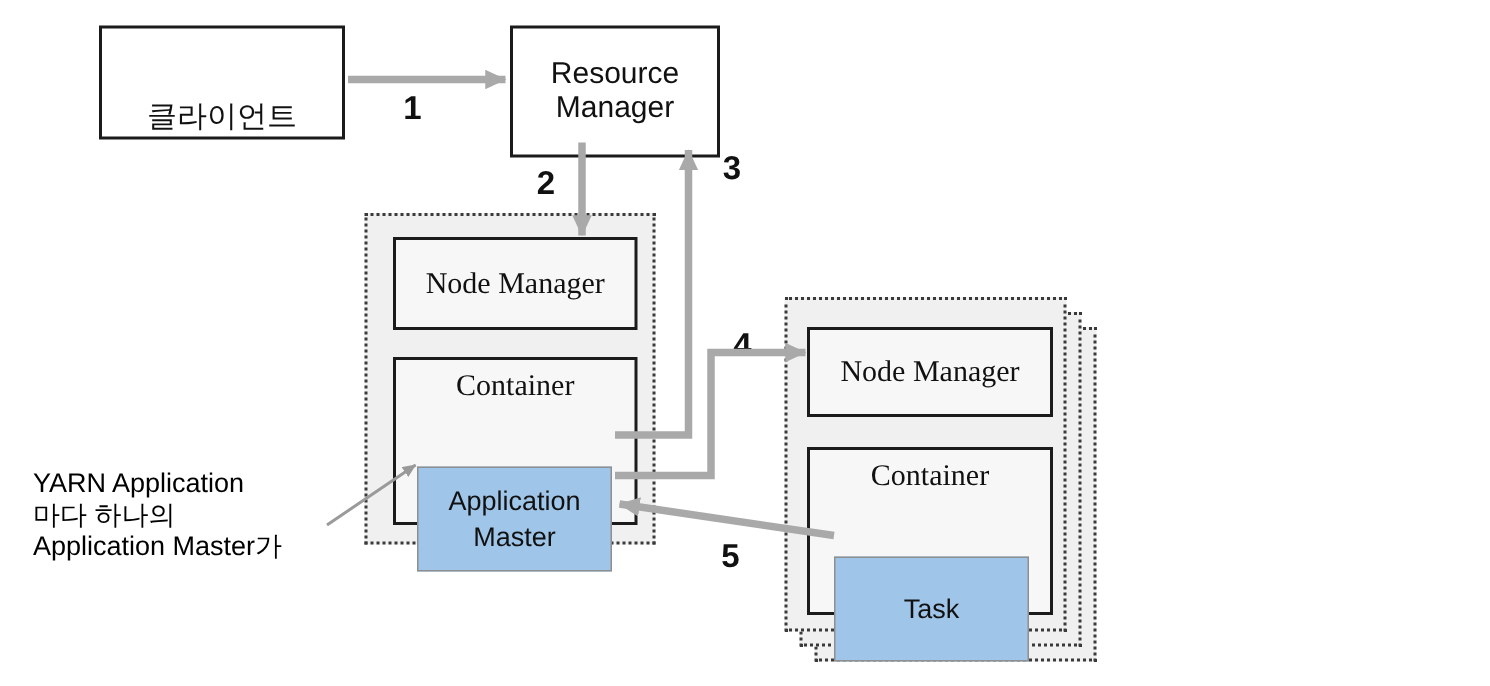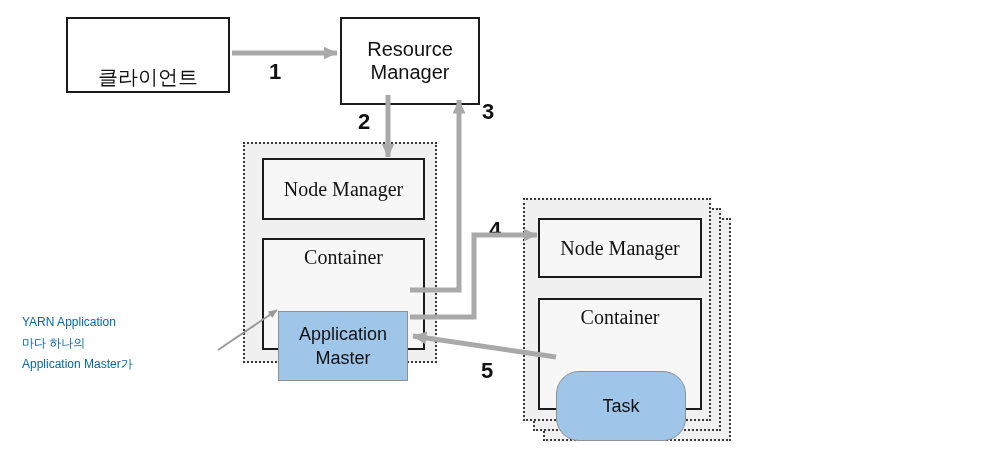--- a/index.html
+++ b/index.html
@@ -19,21 +19,21 @@
   .blue{background:#9fc5e8;border:1px solid #8f8f8f;}
   .lbl-lg{font-size:20px;}
   .lbl-sm{font-size:18px;line-height:1.35;margin-top:36px;}
   .top-label{align-items:flex-start;padding-top:6px;}
   .step{
     position:absolute;transform:translate(-50%,-50%);
     font-size:22px;font-weight:bold;color:#111;
   }
   .annotation{
     position:absolute;left:22px;top:312px;width:200px;
-    font-size:12px;line-height:21px;color:#0369a1;
+    font-size:18px;line-height:21px;color:#000000;
   }
   #arrow-layer{
     position:absolute;left:0;top:0;width:993px;height:457px;
     pointer-events:none;z-index:20;
   }
   .wrap-narrow{display:inline-block;width:92px;}
   .wrap-rm{display:inline-block;width:110px;}
 </style>
 </head>
 <body>
@@ -67,21 +67,21 @@
   <div class="box dotted" style="left:523px;top:198px;width:188px;height:223px;"></div>
 
   <div class="box solid gray-bg lbl-lg" style="left:538px;top:218px;width:164px;height:60px;">
     <span>Node Manager</span>
   </div>
 
   <div class="box solid gray-bg lbl-lg top-label" style="left:538px;top:298px;width:164px;height:112px;">
     <span>Container</span>
   </div>
 
-  <div class="box blue lbl-sm" style="left:556px;top:335px;width:130px;height:70px;border-radius:23px;">
+  <div class="box blue lbl-sm" style="left:556px;top:335px;width:130px;height:70px;">
     <span>Task</span>
   </div>
 
   <div class="step" style="left:275px;top:72px;">1</div>
   <div class="step" style="left:364px;top:122px;">2</div>
   <div class="step" style="left:488px;top:112px;">3</div>
   <div class="step" style="left:495px;top:230px;">4</div>
   <div class="step" style="left:487px;top:371px;">5</div>
 
   <div class="annotation">

